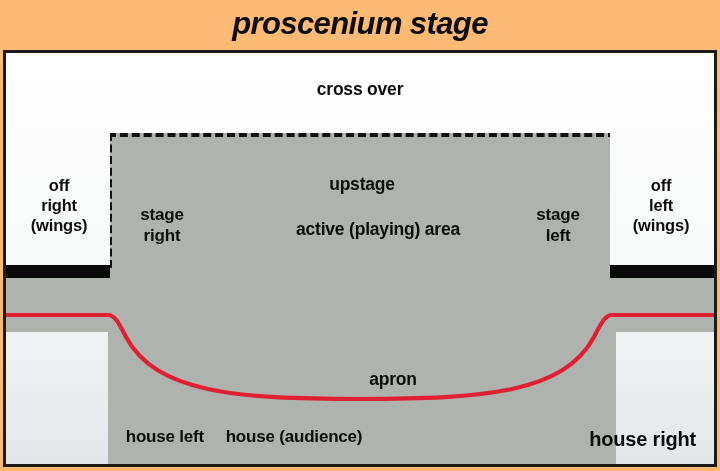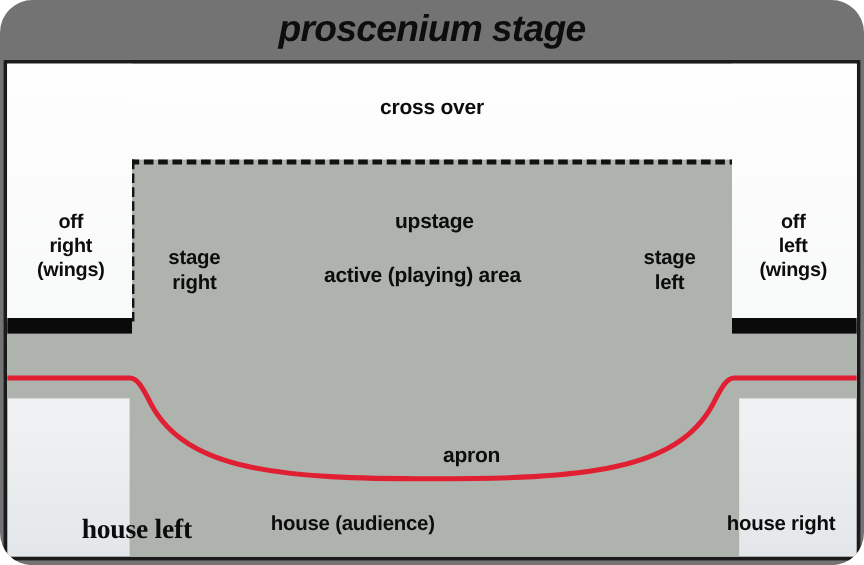--- a/index.html
+++ b/index.html
@@ -4,22 +4,21 @@
 <style>
   html,body{margin:0;padding:0;background:#ffffff;}
   body{
     font-family:"Liberation Sans", sans-serif;
     -webkit-font-smoothing:antialiased;
   }
   #stagewrap{
     position:relative;
     width:720px;height:471px;
     overflow:hidden;
-    background:#737373;
-    border-radius:27px;
+    background:#fdba74;
   }
   
   #title{
     position:absolute;left:0;top:2px;width:720px;height:44px;
     display:flex;align-items:center;justify-content:center;
     font-size:31px;font-weight:bold;font-style:italic;
     letter-spacing:-0.6px;
     color:#0d0d0d;
     white-space:nowrap;
     background:transparent;
@@ -84,30 +83,30 @@
     font-weight:bold;
     font-size:17px;
     letter-spacing:-0.2px;
     white-space:nowrap;
     text-align:center;
     line-height:1.22;
   }
   .lbl.stack{white-space:normal;}
   #lbl-crossover{left:0;top:26px;width:708px;font-size:17.5px;}
   #lbl-upstage{left:102px;top:121px;width:508px;font-size:17.5px;}
-  #lbl-active{left:92px;top:166px;width:508px;font-size:17.5px;}
+  #lbl-active{left:118px;top:166px;width:508px;font-size:17.5px;}
   #lbl-downstage{left:102px;top:258px;width:508px;font-size:17.5px;}
   #lbl-apron{left:102px;top:316px;width:570px;font-size:17.5px;}
   #lbl-off-right{left:4px;top:122px;width:98px;font-size:16.5px;}
   #lbl-off-left{left:606px;top:122px;width:98px;font-size:16.5px;}
   #lbl-stage-right{left:110px;top:152px;width:92px;font-size:17px;}
   #lbl-stage-left{left:506px;top:152px;width:92px;font-size:17px;}
-  #lbl-house-left{left:18px;top:374px;width:180px;text-align:center;font-size:23px;font-family:Liberation Serif, serif;}
+  #lbl-house-left{left:18px;top:374px;width:180px;text-align:right;font-size:17px;}
   #lbl-house-aud{left:0px;top:374px;width:576px;text-align:center;font-size:17px;}
-  #lbl-house-right{left:510px;top:374px;width:180px;text-align:right;font-size:17px;}
+  #lbl-house-right{left:510px;top:374px;width:180px;text-align:right;font-size:20px;}
 </style>
 </head>
 <body>
 
 <div id="stagewrap">
 
   <div id="title">proscenium stage</div>
 
   <div id="frame">
 

